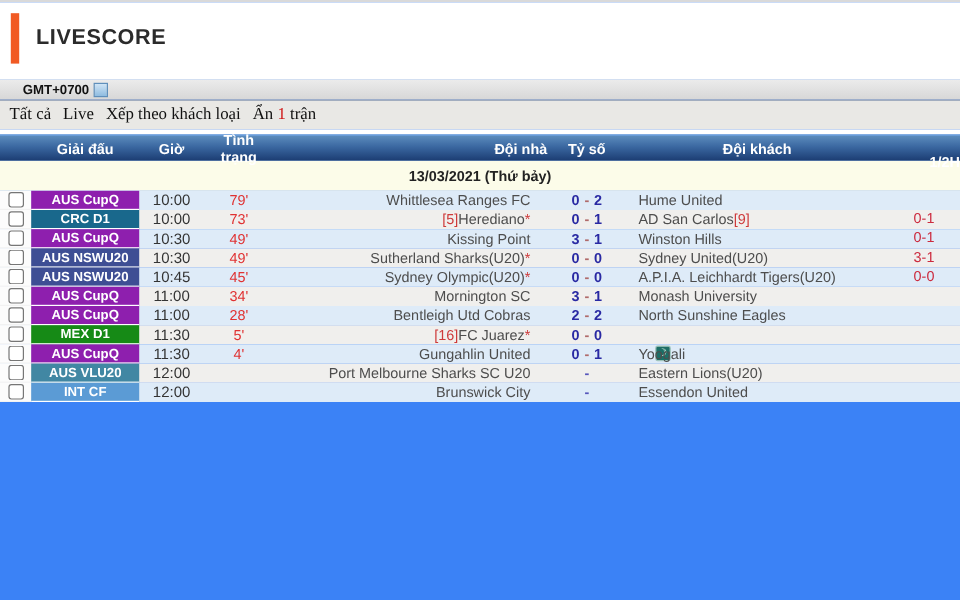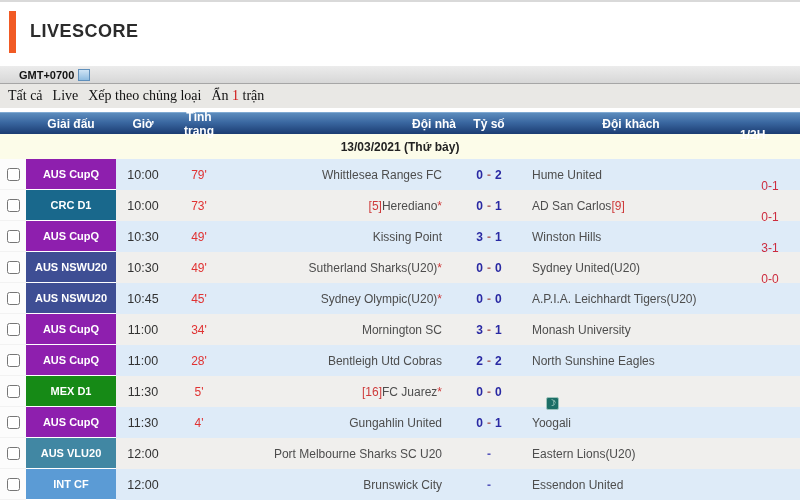--- a/index.html
+++ b/index.html
@@ -35,23 +35,23 @@
   .date-row { height:25px; background:#fcfce9; display:flex; align-items:center; justify-content:center;
               font-size:12px; font-weight:bold; color:#222; }
 
   .c-check  { width:26px;  display:flex; justify-content:center; align-items:center; }
   .c-league { width:90px;  text-align:center; }
   .c-time   { width:54px;  text-align:center; }
   .c-status { width:58px;  text-align:center; }
   .c-home   { width:228px; text-align:right;  padding-right:14px; }
   .c-score  { width:66px;  text-align:center; }
   .c-away   { width:218px; text-align:left;   padding-left:10px; }
-  .c-half   { width:60px;  text-align:left;margin-top:23px; }
-
-  .match-row { height:31px; display:flex; align-items:stretch; font-size:12px; }
+  .c-half   { width:60px;  text-align:right;margin-top:23px; }
+
+  .match-row { height:16px; display:flex; align-items:stretch; font-size:12px; }
   .match-row.odd  { background:#deebf8; }
   .match-row.even { background:#f0efed; }
   .match-row .c-check { background:#fcfcfc; border-bottom:1px solid #f2f2f2; }
   .match-row .cell { display:flex; align-items:center; }
   .match-row .c-check input { width:13px; height:13px; accent-color:#888; cursor:pointer; }
 
   .league-badge { width:100%; height:100%; display:flex; align-items:center; justify-content:center;
                   color:#fff; font-size:11px; font-weight:bold; border-bottom:1px solid #fff;
                   cursor:pointer; }
   .c-time.cell  { justify-content:center; color:#333; font-size:12.5px; }
@@ -82,21 +82,21 @@
   </div>
 
   <div class="gmt-bar">
     <span class="gmt-label">GMT+0700</span>
     <span class="gmt-icon"></span>
   </div>
 
   <div class="filter-bar">
     <span class="filter-item">Tất cả</span>
     <span class="filter-item">Live</span>
-    <span class="filter-item">Xếp theo chủng loại</span>
+    <span class="filter-item">Xếp theo khách loại</span>
     <span class="filter-item"><span>Ẩn</span> <span class="red-num">1</span> <span>trận</span></span>
   </div>
 
   <div class="gap-strip"></div>
 
   <div class="thead">
     <div class="c-check"></div>
     <div class="c-league">Giải đấu</div>
     <div class="c-time">Giờ</div>
     <div class="c-status">Tình trạng</div>

